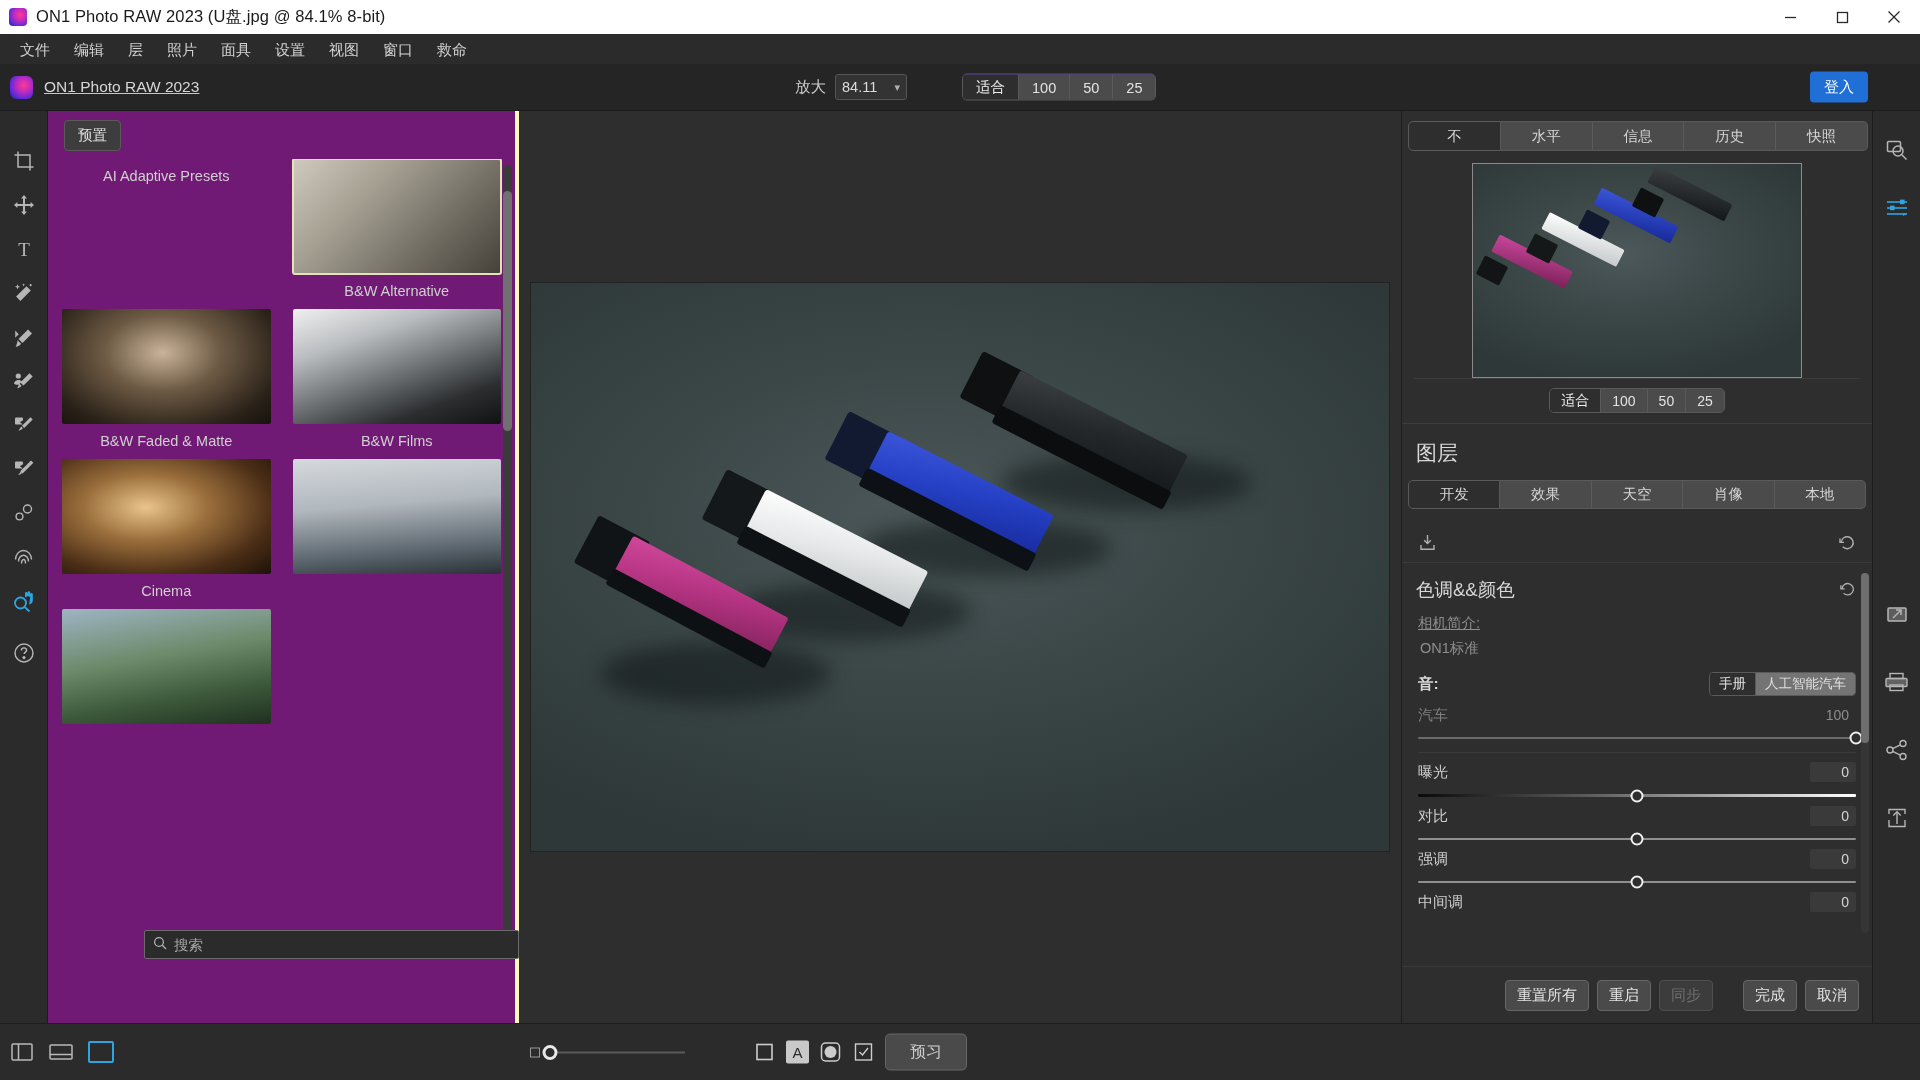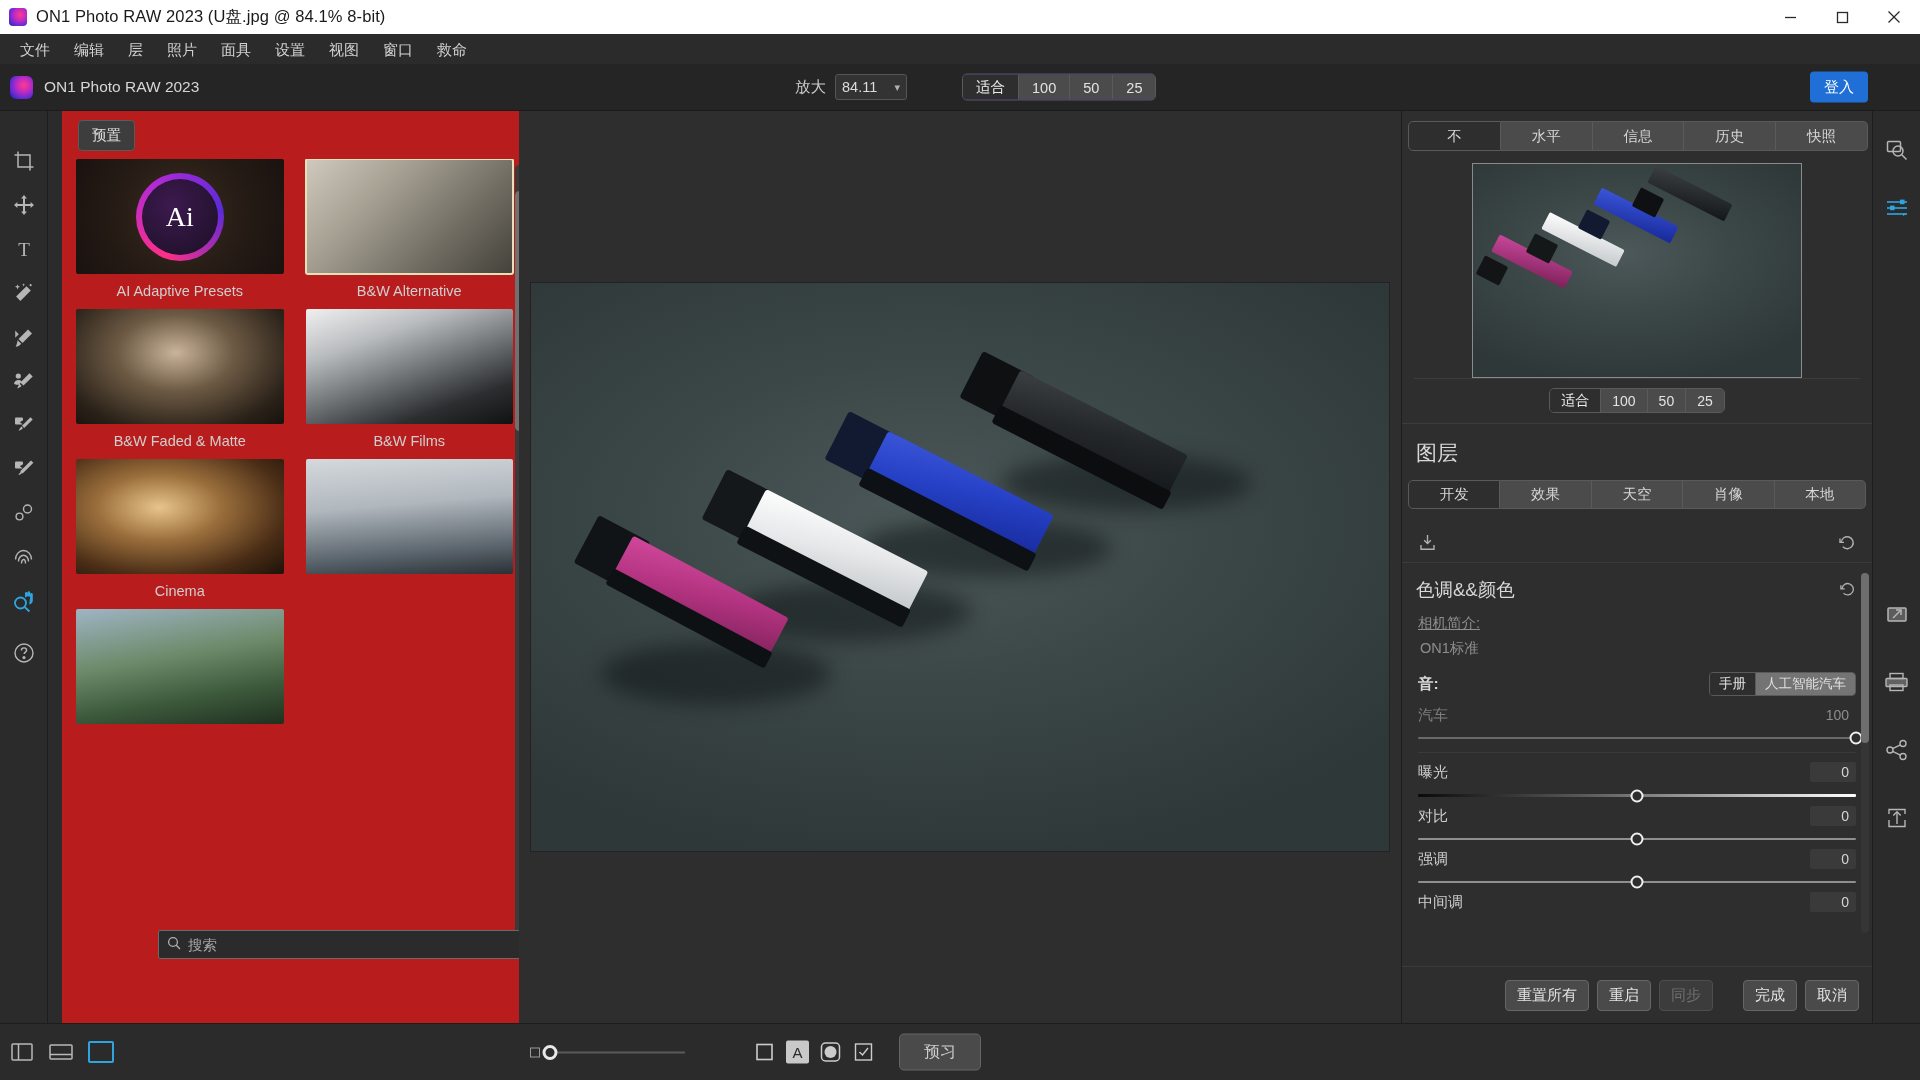--- a/index.html
+++ b/index.html
@@ -41,21 +41,21 @@
   }
   .menu-item {
     font-size: 15px; color: #d2d2d2; padding: 3px 12px; line-height: 1;
     font-family: "Liberation Sans", sans-serif;
   }
 
   
   .appheader {
     position: absolute; top: 64px; left: 0; width: 1920px; height: 47px;
     background: #252525; border-bottom: 1px solid #1b1b1b;
-    display: flex; align-items: center;
+    display: flex; align-items: center; text-decoration: underline;
   }
   .brand { display: flex; align-items: center; margin-left: 10px; }
   .brand-logo {
     width: 23px; height: 23px; border-radius: 6px;
     background: radial-gradient(circle at 60% 40%, #ff3b8d 0%, #c02bc0 36%, #5b2bd8 70%, #241a80 100%);
   }
   .brand-name { margin-left: 11px; font-size: 15.5px; color: #d6d6d6; }
 
   .zoomgroup {
     position: absolute; left: 795px; top: 50%; transform: translateY(-50%);
@@ -98,22 +98,22 @@
   .tool {
     width: 40px; height: 44px; display: flex; align-items: center; justify-content: center;
     color: #b6b6b6;
   }
   .tool.active { color: #2ea5e0; }
   .tool svg { display: block; }
   .tool.help { margin-top: 8px; }
 
   
   .presets {
-    position: absolute; left: 62px; top: 111px; width: 471px; height: 912px;
-    background: #b91c1c; border-right: 6px solid #fef9c3;
+    position: absolute; left: 48px; top: 111px; width: 471px; height: 912px;
+    background: #701a75; border-right: 4px solid #fef9c3;
   }
   .presets-head { height: 48px; display: flex; align-items: center; padding-left: 16px; }
   .tabpill {
     background: #3d3d3d; border: 1px solid #5a5a5a; border-radius: 4px;
     font-size: 14.5px; color: #e0e0e0; padding: 5px 13px;
   }
   .presets-body {
     position: absolute; top: 48px; left: 0; right: 0; bottom: 94px;
     overflow: hidden; padding: 0 14px;
   }
@@ -298,21 +298,21 @@
   .bb-icon { color: #b9b9b9; display: flex; align-items: center; justify-content: center; }
   .bb-icon.boxsel {
     width: 26px; height: 22px; border: 2px solid #2ea5e0; border-radius: 2px;
   }
   .bb-center { position: absolute; left: 530px; top: 50%; transform: translateY(-50%); display: flex; align-items: center; gap: 10px; }
   .sq-small { width: 10px; height: 10px; border: 1.5px solid #9a9a9a; }
   .size-track { width: 135px; height: 2px; background: #5a5a5a; position: relative; }
   .size-knob { position: absolute; left: 0; top: 50%; transform: translate(-50%,-50%); width: 15px; height: 15px; border-radius: 50%; border: 3px solid #e8e8e8; background: #2b2b2b; }
   .vm-icon { width: 23px; height: 23px; display: flex; align-items: center; justify-content: center; border-radius: 2px; color: #cccccc; }
   .vm-icon.filled { background: #c9c9c9; color: #2b2b2b; }
-  .preview-btn { background: #4a4a4a; border: 1px solid #666; border-radius: 5px; color: #cfcfcf; font-size: 16px; padding: 7px 24px; margin-left: 14px; }
+  .preview-btn { background: #4a4a4a; border: 1px solid #666; border-radius: 5px; color: #cfcfcf; font-size: 16px; padding: 7px 24px; }
 </style>
 </head>
 <body>
 
 <div id="app">
 
   <div class="titlebar">
     <div class="titlebar-icon"></div>
     <div class="titlebar-text">ON1 Photo RAW 2023 (U盘.jpg @ 84.1% 8-bit)</div>
     <div class="win-btns">
@@ -460,25 +460,20 @@
 
   <div class="presets">
     <div class="presets-head">
       <div class="tabpill">预置</div>
     </div>
 
     <div class="presets-body">
       <div class="preset-grid">
 
         <div class="preset-cell">
-          <div class="preset-thumb" style="background:radial-gradient(circle at 50% 48%, #3a2c20 0%, #241a14 60%, #191210 100%);position:relative;overflow:hidden">
-            <div style="position:absolute;left:50%;top:50%;transform:translate(-50%,-50%);width:88px;height:88px;border-radius:50%;background:conic-gradient(from 200deg,#ff2f86,#b32ad6,#5b2bd8,#ff2f86);display:flex;align-items:center;justify-content:center">
-              <div style="width:76px;height:76px;border-radius:50%;background:radial-gradient(circle at 40% 35%,#3c1a4e,#1b0f24);display:flex;align-items:center;justify-content:center;color:#fff;font-size:28px;font-family:'Liberation Serif',serif">Ai</div>
-            </div>
-          </div>
           <div class="preset-caption">AI Adaptive Presets</div>
         </div>
         <div class="preset-cell">
           <div class="preset-thumb sel" style="background:linear-gradient(135deg,#cfcabd 0%,#a39d90 35%,#6e6a60 70%,#44413a 100%)"></div>
           <div class="preset-caption">B&amp;W Alternative</div>
         </div>
 
         <div class="preset-cell">
           <div class="preset-thumb" style="background:radial-gradient(ellipse at 48% 38%, #c9b49a 0%, #6d5a44 38%, #2b2219 78%, #17120d 100%)"></div>
           <div class="preset-caption">B&amp;W Faded &amp; Matte</div>

